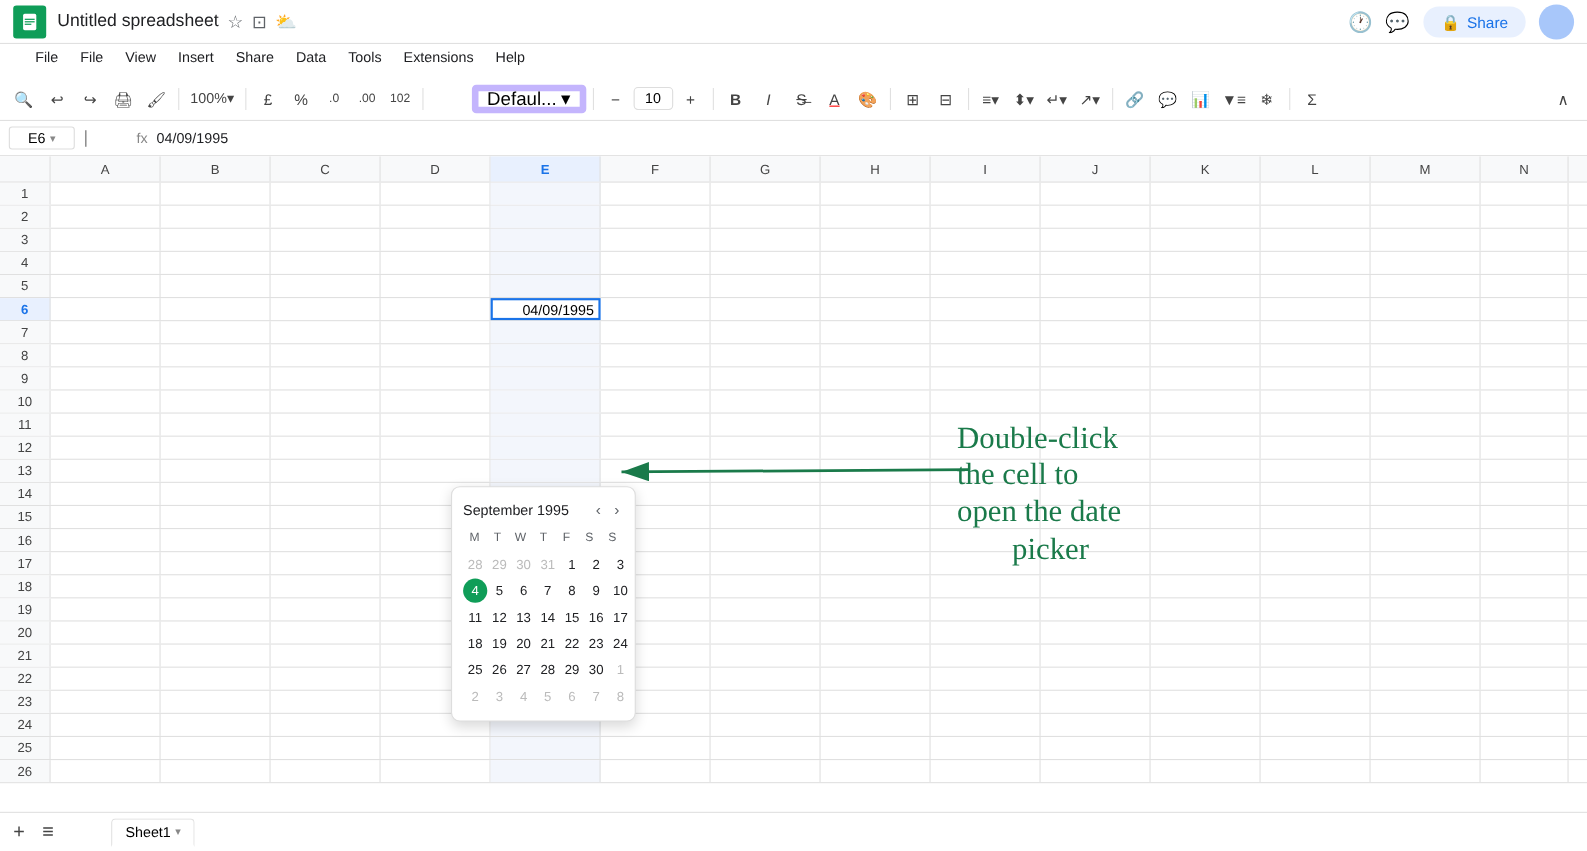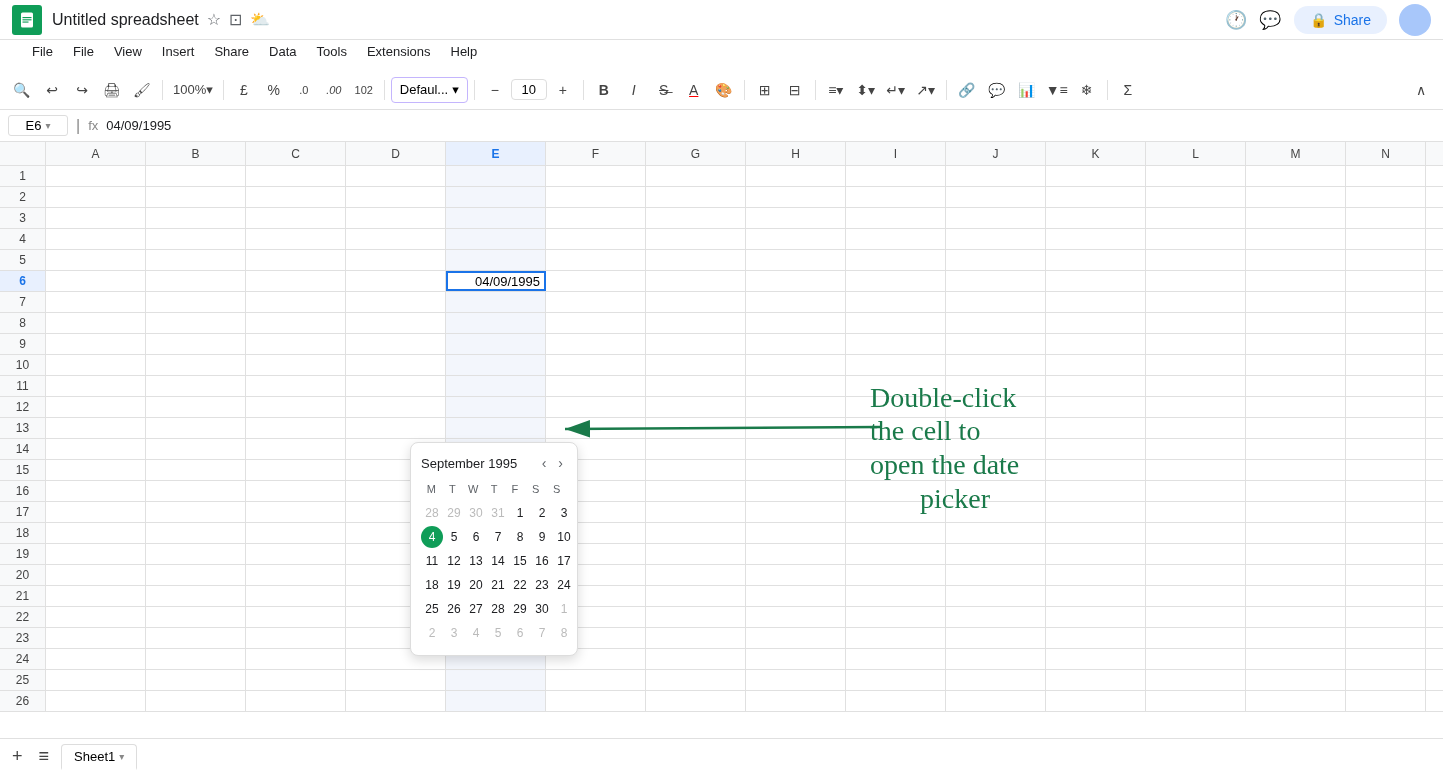--- a/index.html
+++ b/index.html
@@ -40,41 +40,41 @@
       background: #fff; border-bottom: 1px solid #e0e0e0; gap: 2px;
     }
     .tb-btn {
       width: 28px; height: 28px; display: flex; align-items: center; justify-content: center;
       cursor: pointer; border-radius: 4px; border: none; background: transparent; font-size: 14px; color: #444;
     }
     .tb-sep { width: 1px; height: 20px; background: #e0e0e0; margin: 0 4px; }
     .tb-zoom { display: flex; align-items: center; font-size: 13px; color: #444; padding: 0 4px; }
     .tb-dropdown {
       display: flex; align-items: center; gap: 4px; padding: 2px 8px;
-      border: 1px solid #c4b5fd; border-radius: 4px; font-size: 13px; cursor: pointer; height: 26px;
+      border: 6px solid #c4b5fd; border-radius: 4px; font-size: 17px; cursor: pointer; height: 26px; margin-left: 38px;
     }
     .font-size-box {
       border: 1px solid #ddd; border-radius: 4px; padding: 2px 6px;
       font-size: 13px; width: 36px; text-align: center;
     }
     .tb-bold { font-weight: bold; }
     .tb-italic { font-style: italic; }
     .tb-strike { text-decoration: line-through; }
 
     
     .formula-bar {
       display: flex; align-items: center; height: 32px; padding: 0 8px;
       border-bottom: 1px solid #e0e0e0; background: #fff; gap: 8px;
     }
     .cell-ref {
       width: 60px; border: 1px solid #ddd; border-radius: 3px; padding: 2px 6px;
       font-size: 13px; text-align: left; display: flex; align-items: center; justify-content: center; gap: 4px;
     }
     .formula-sep { color: #888; font-size: 16px; }
-    .fx-icon { color: #888; font-size: 13px; }
+    .fx-icon { color: #888; font-size: 13px; margin-left: 36px; }
     .formula-input { flex: 1; border: none; outline: none; font-size: 13px; color: #202124; }
 
     
     .col-headers { display: flex; height: 24px; border-bottom: 1px solid #e0e0e0; background: #f8f9fa; }
     .row-num-header { width: 46px; flex-shrink: 0; border-right: 1px solid #e0e0e0; }
     .col-header {
       flex-shrink: 0; display: flex; align-items: center; justify-content: center;
       font-size: 12px; color: #444; border-right: 1px solid #e0e0e0;
       cursor: pointer;
     }
@@ -147,21 +147,21 @@
     .sheet-tabs {
       display: flex; align-items: center; height: 36px; border-top: 1px solid #e0e0e0;
       background: #fff; padding: 0 8px; gap: 8px;
     }
     .tab-btn { cursor: pointer; color: #444; font-size: 18px; padding: 4px; }
     .sheet-tab {
       display: flex; align-items: center; gap: 4px; padding: 4px 12px;
       border-radius: 4px 4px 0 0; font-size: 13px; cursor: pointer;
       background: #e8eaf0; border: 1px solid #ddd; border-bottom: none;
     }
-    .sheet-tab.active { background: #fff; border-bottom: 2px solid #fff; font-weight: 500; }
+    .sheet-tab.active { background: #fff; border-bottom: 2px solid #fff; font-weight: 500; margin-left: 40px; }
     .sheet-tab-arrow { font-size: 10px; color: #888; }
 
     .main-content { display: flex; flex-direction: column; height: calc(774px - 40px - 30px - 40px - 32px - 36px); overflow: hidden; position: relative; }
   </style>
 </head>
 <body>
 
 <div class="title-bar">
   <div class="title-bar-logo">
     <svg viewBox="0 0 24 24" fill="white">
@@ -208,21 +208,21 @@
   <button class="tb-btn">🖌</button>
   <div class="tb-sep"></div>
   <div class="tb-zoom">
     <span>100%</span>
     <span>▾</span>
   </div>
   <div class="tb-sep"></div>
   <button class="tb-btn">£</button>
   <button class="tb-btn">%</button>
   <button class="tb-btn" style="font-size:11px;">.0</button>
-  <button class="tb-btn" style="font-size:11px;font-style:italic;">.00</button>
+  <button class="tb-btn" style="font-size:11px;">.00</button>
   <button class="tb-btn" style="font-size:11px;">102</button>
   <div class="tb-sep"></div>
   <div class="tb-dropdown">
     <span>Defaul...</span>
     <span>▾</span>
   </div>
   <div class="tb-sep"></div>
   <button class="tb-btn">−</button>
   <div class="font-size-box">10</div>
   <button class="tb-btn">+</button>

